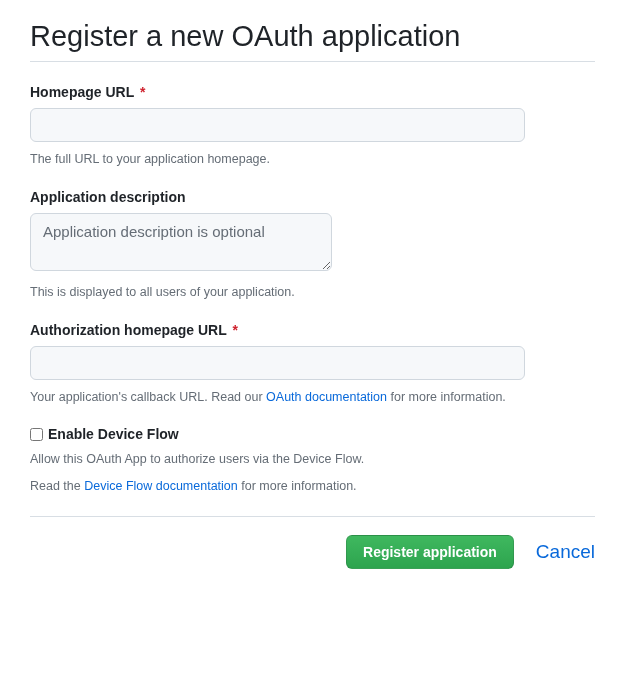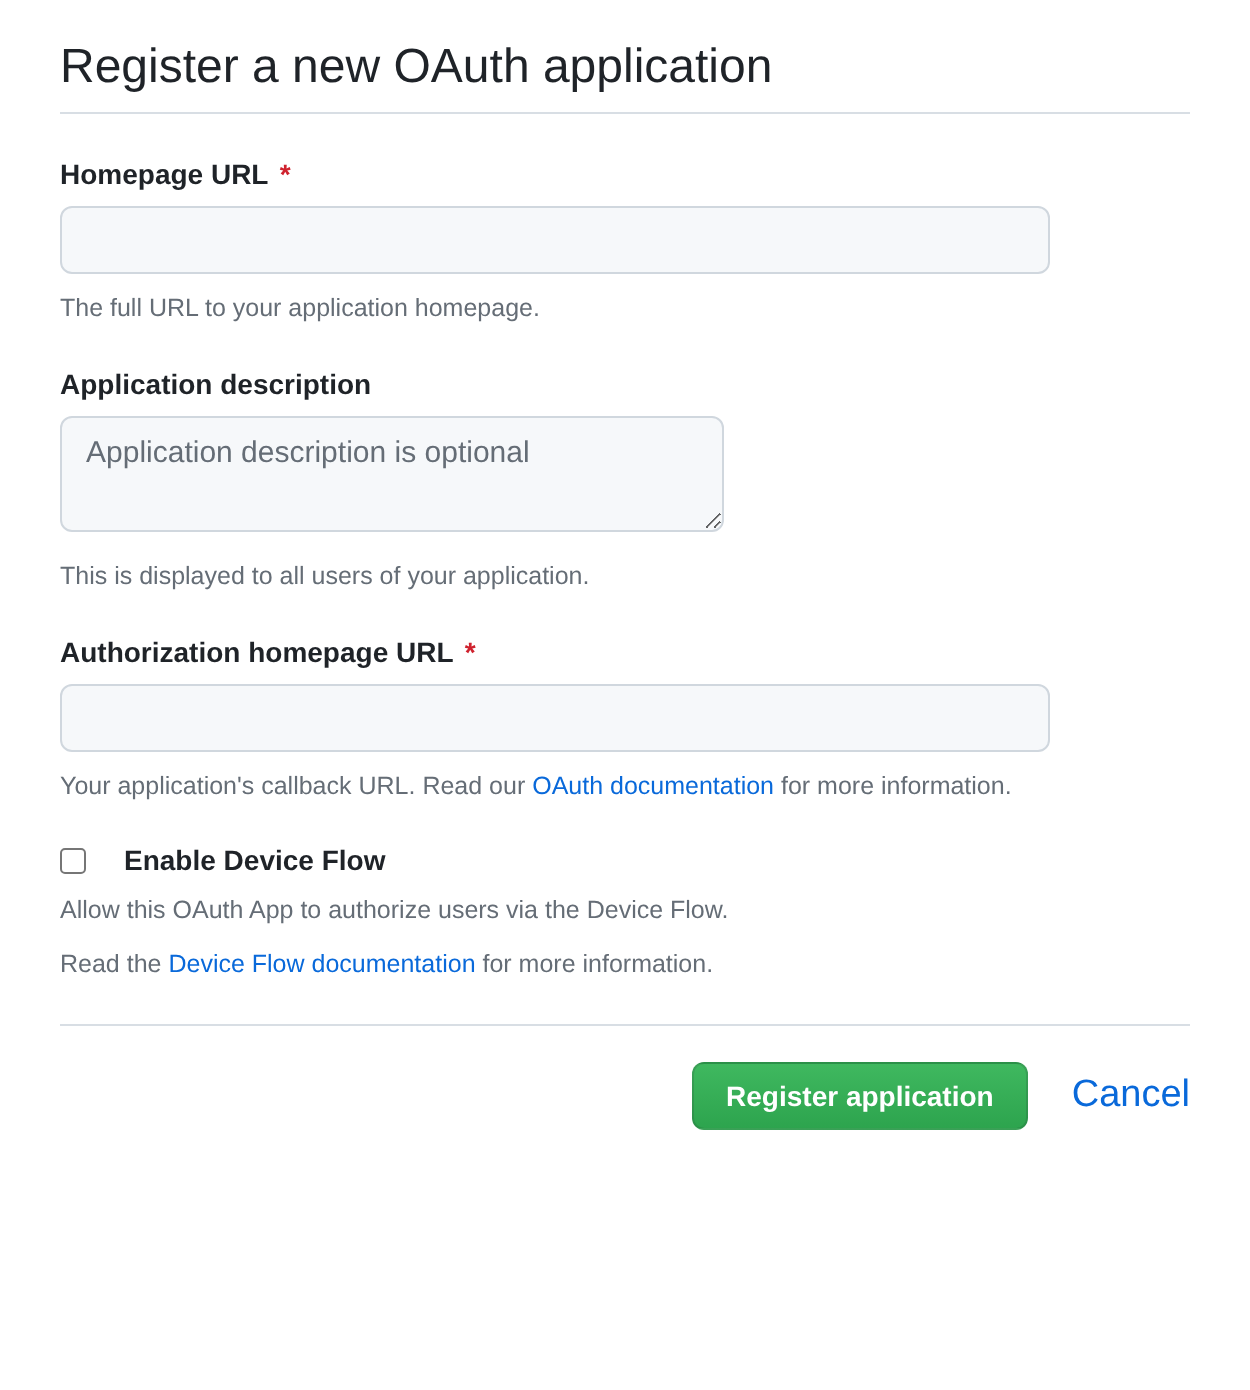--- a/index.html
+++ b/index.html
@@ -8,21 +8,21 @@
       padding: 0;
     }
     body {
       font-family: -apple-system, BlinkMacSystemFont, "Segoe UI", Helvetica, Arial, sans-serif;
       color: #24292f;
       background: #ffffff;
       padding: 20px 30px;
       width: 625px;
     }
     h1 {
-      font-size: 24px;
+      font-size: 29px;
       font-weight: 400;
       color: #1f2328;
       padding-bottom: 8px;
       border-bottom: 1px solid #d8dee4;
       margin-bottom: 22px;
     }
     .form-group {
       margin-bottom: 20px;
     }
     .form-label {
@@ -42,21 +42,21 @@
       padding: 5px 12px;
       font-size: 14px;
       line-height: 20px;
       color: #1f2328;
       background-color: #f6f8fa;
       border: 1px solid #d0d7de;
       border-radius: 6px;
       outline: none;
     }
     .textarea-input {
-      width: 332px;
+      width: 302px;
       height: 58px;
       padding: 8px 12px;
       font-size: 14px;
       line-height: 20px;
       color: #1f2328;
       background-color: #f6f8fa;
       border: 1px solid #d0d7de;
       border-radius: 6px;
       resize: both;
       font-family: inherit;
@@ -75,21 +75,21 @@
     .link {
       color: #0969da;
       text-decoration: none;
     }
     .checkbox-group {
       margin-bottom: 20px;
     }
     .checkbox-label {
       display: flex;
       align-items: center;
-      gap: 19px;
+      gap: 5px;
       font-size: 14px;
       font-weight: 600;
       color: #1f2328;
       margin-bottom: 6px;
     }
     .checkbox-input {
       width: 13px;
       height: 13px;
       cursor: pointer;
     }

